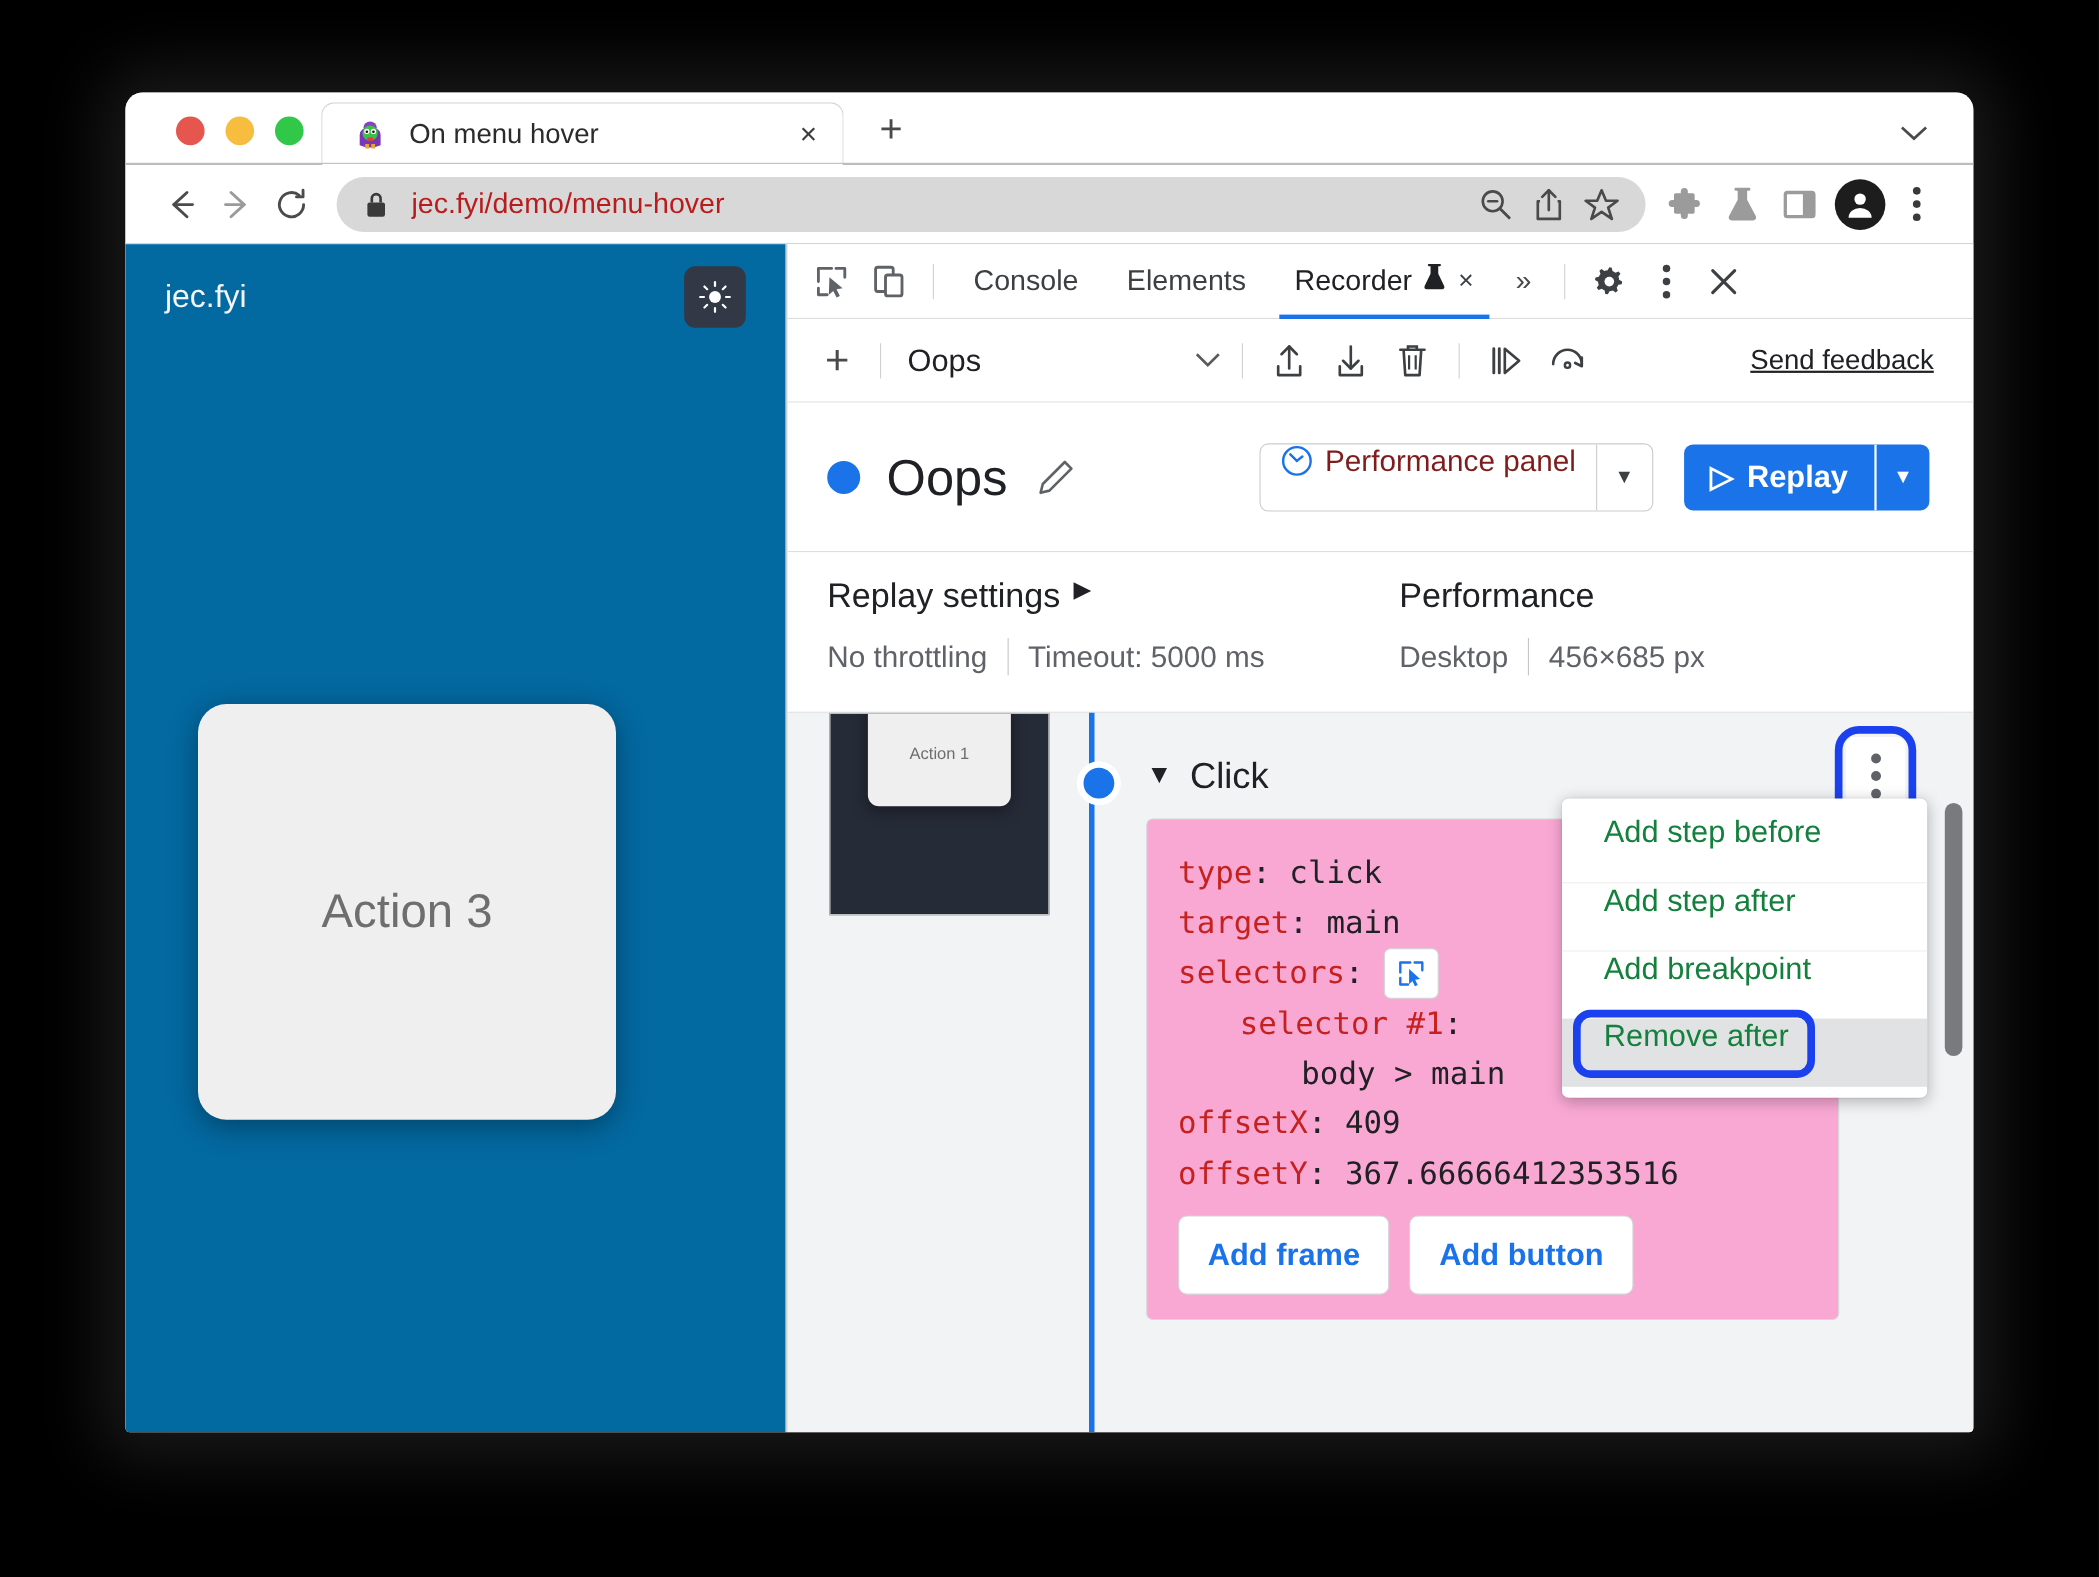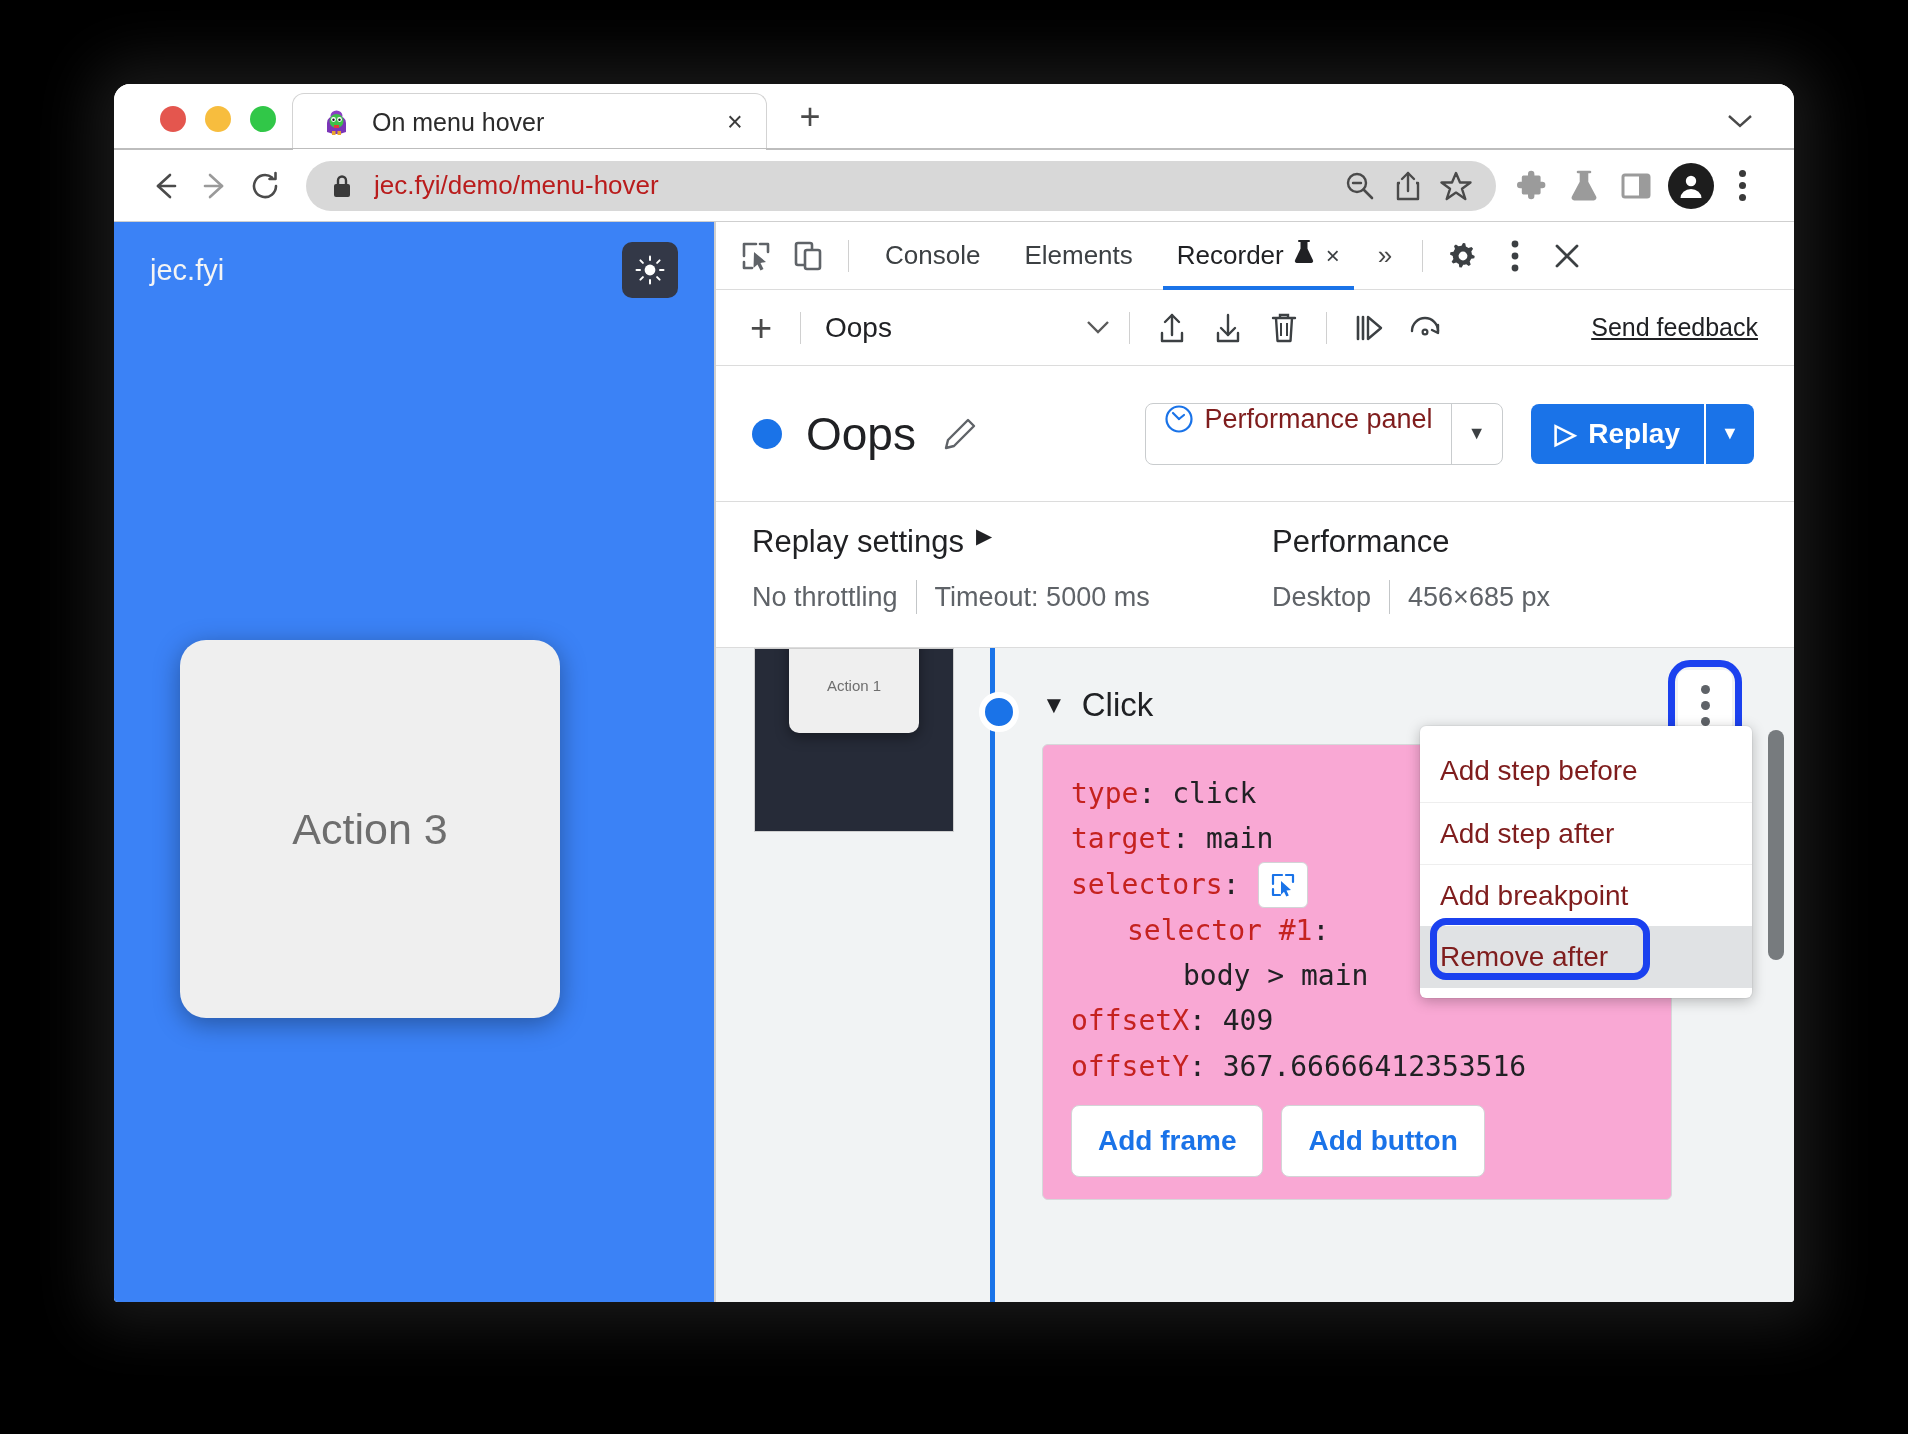--- a/index.html
+++ b/index.html
@@ -183,21 +183,21 @@
   #window-body {
     flex: 1;
     display: flex;
     min-height: 0;
   }
 
   
   #page-viewport {
     width: 600px;
     flex: 0 0 600px;
-    background: #3b82f6;
+    background: #0369a1;
     position: relative;
     overflow: hidden;
   }
   #page-header {
     height: 96px;
     display: flex;
     align-items: center;
     padding: 0 36px 0 36px;
     box-sizing: border-box;
   }
@@ -629,24 +629,23 @@
     width: 332px;
     background: #ffffff;
     border-radius: 6px;
     box-shadow: 0 3px 14px rgba(0,0,0,0.26), 0 0 0 1px rgba(0,0,0,0.04);
     padding: 14px 0 10px 0;
     z-index: 40;
   }
   .menu-item {
     height: 62px;
     display: flex;
-    align-items: center;
-    padding: 0 20px;
+    padding: 0 38px;
     font-size: 28px;
-    color: #7f1d1d;
+    color: #15803d;
     white-space: nowrap;
     border-top: 1px solid #eeeeee;
     box-sizing: border-box;
   }
   .menu-item:first-child { border-top: none; }
   .menu-item.hovered { background: #e0e2e4; }
   #menu-item-remove-wrap {
     position: relative;
   }
   #remove-step-highlight {

